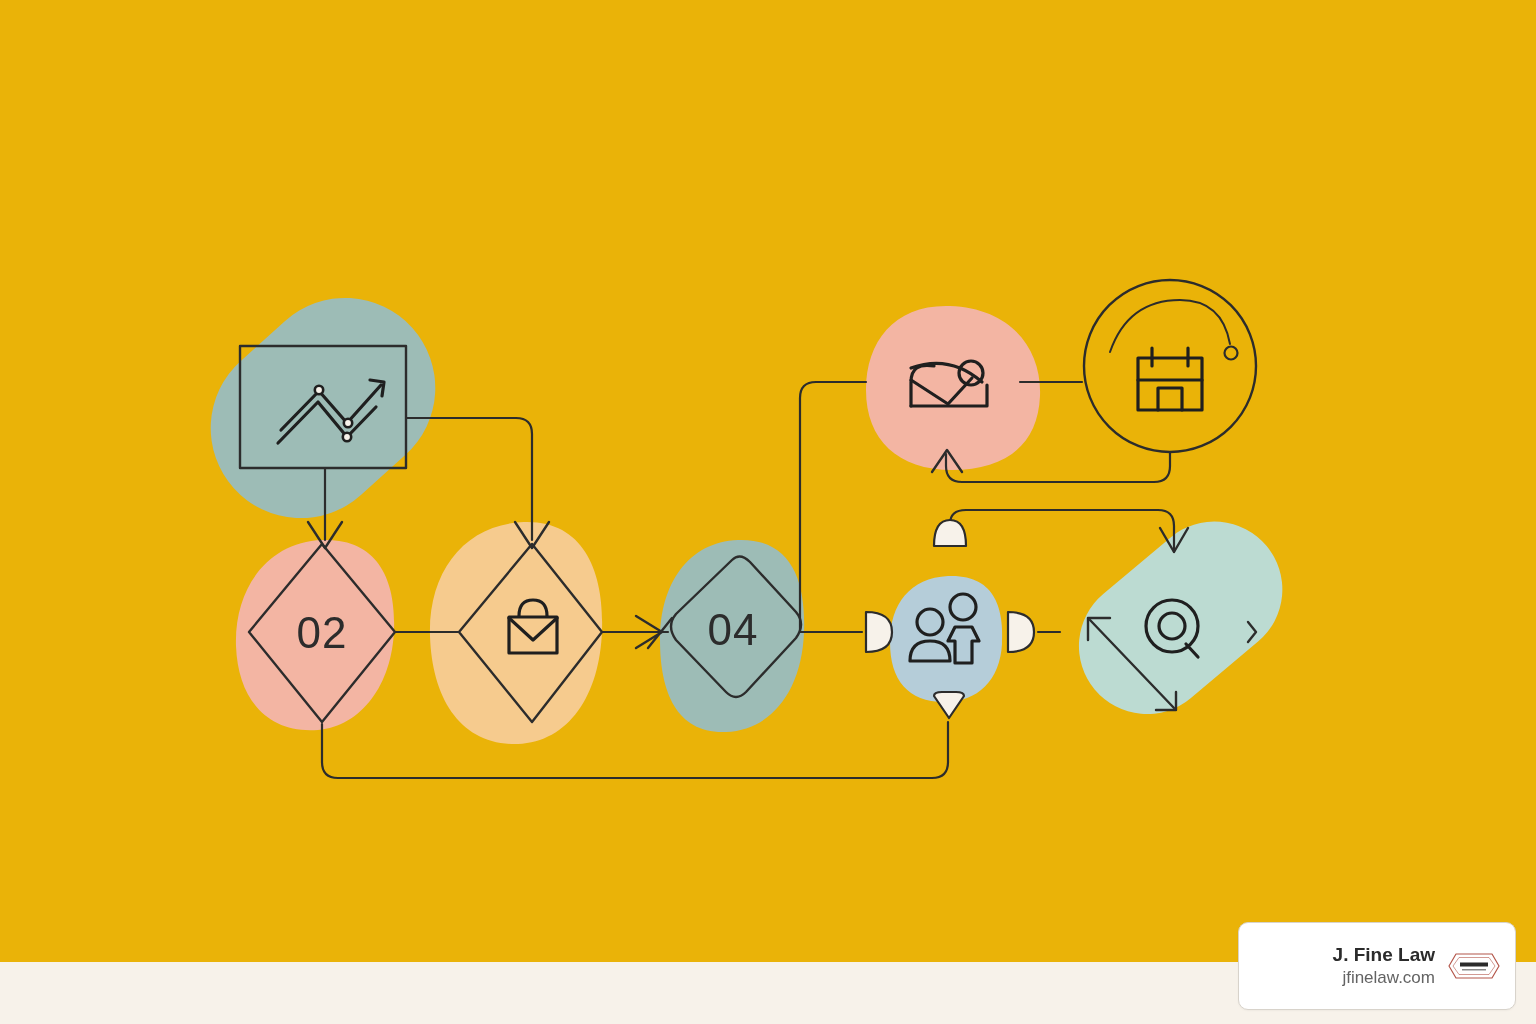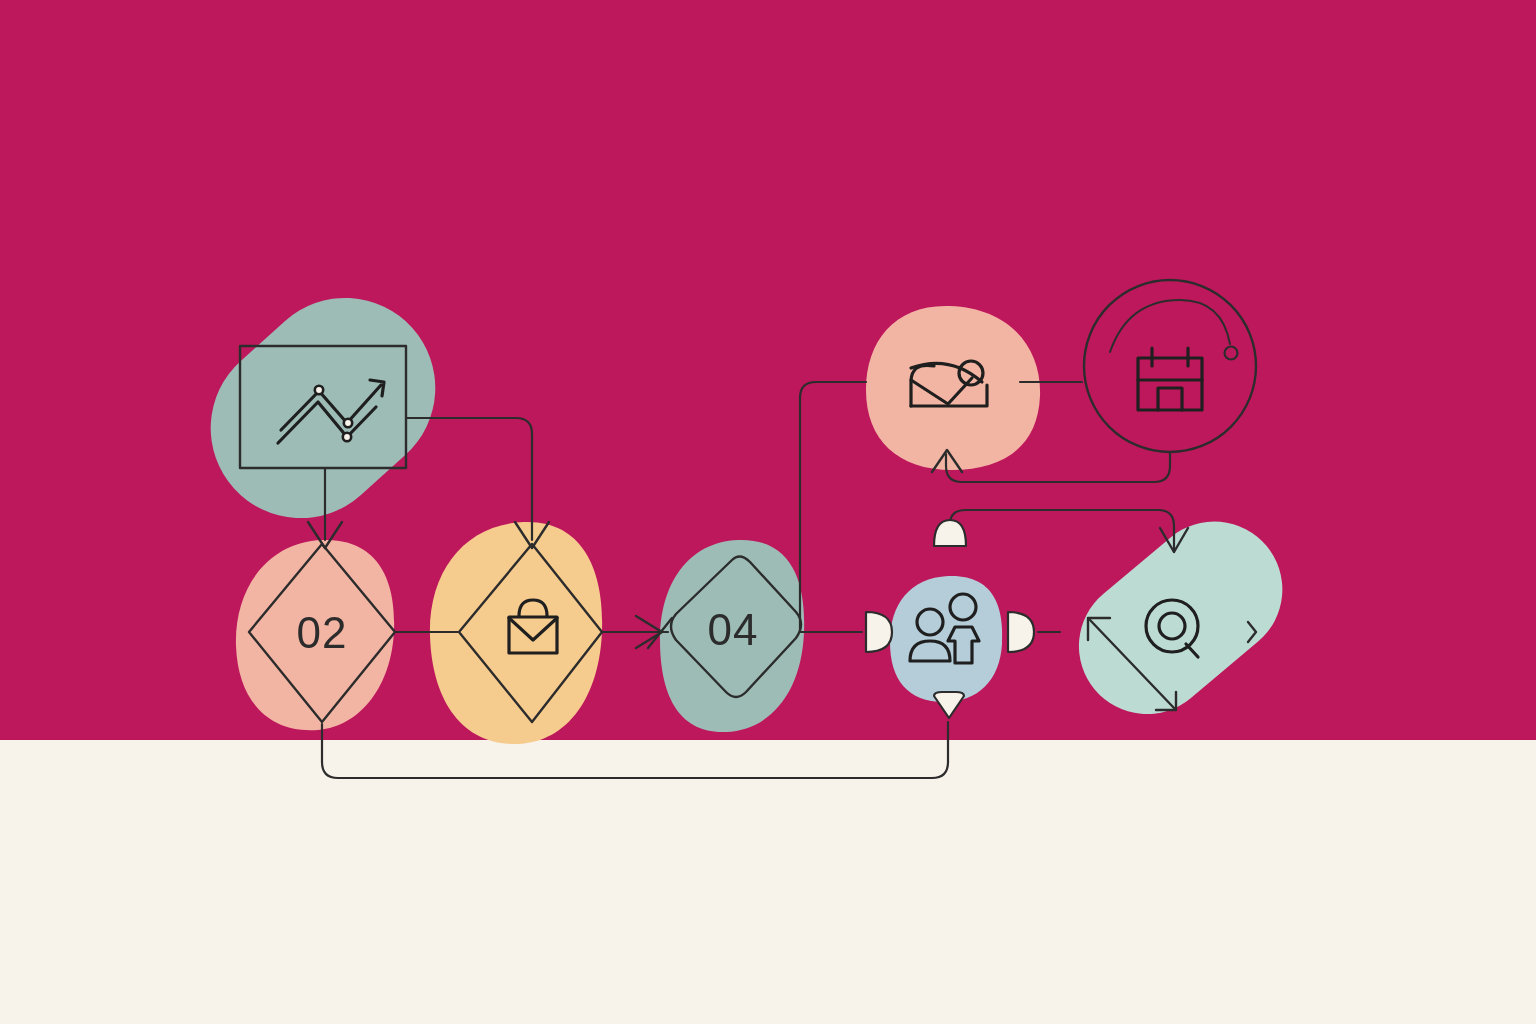--- a/index.html
+++ b/index.html
@@ -10,22 +10,22 @@
   }
   body {
     width: 1536px;
     height: 1024px;
     overflow: hidden;
     font-family: "Liberation Sans", sans-serif;
   }
   #canvas {
     position: relative;
     width: 1536px;
-    height: 740px;
-    background: #be185d;
+    height: 962px;
+    background: #eab308;
   }
   #diagram-svg {
     position: absolute;
     top: 0;
     left: 0;
     width: 1536px;
     height: 1024px;
   }
   .blob { opacity: 1; }
   .stroke-line {
@@ -261,14 +261,26 @@
           <rect class="icon-stroke" x="1138" y="358" width="64" height="52" stroke-width="3" fill="none"></rect>
           <path class="icon-stroke" d="M1138 380 L1202 380" stroke-width="3"></path>
           <path class="icon-stroke" d="M1152 348 L1152 366" stroke-width="3"></path>
           <path class="icon-stroke" d="M1188 348 L1188 366" stroke-width="3"></path>
           <path class="icon-stroke" d="M1158 410 L1158 388 L1182 388 L1182 410" stroke-width="3" fill="none"></path>
         </g>
       </g>
     </g>
   </svg>
 
+  <div id="watermark-card">
+    <div id="watermark-text">
+      <div id="wm-brand">J. Fine Law</div>
+      <div id="wm-url">jfinelaw.com</div>
+    </div>
+    <svg id="wm-badge" viewBox="0 0 108 68">
+      <path d="M18 10 L90 10 L104 34 L90 58 L18 58 L4 34 Z" fill="none" stroke="#b4564a" stroke-width="2.4" stroke-linejoin="round"></path>
+      <path d="M24 17 L84 17 L96 34 L84 51 L24 51 L12 34 Z" fill="none" stroke="#b4564a" stroke-width="1.2" stroke-linejoin="round"></path>
+      <rect x="26" y="27" width="56" height="8" fill="#2b2b2b"></rect>
+      <rect x="30" y="40" width="48" height="3" fill="#8a8a8a"></rect>
+    </svg>
+  </div>
 
 </div>
 
 </body></html>

